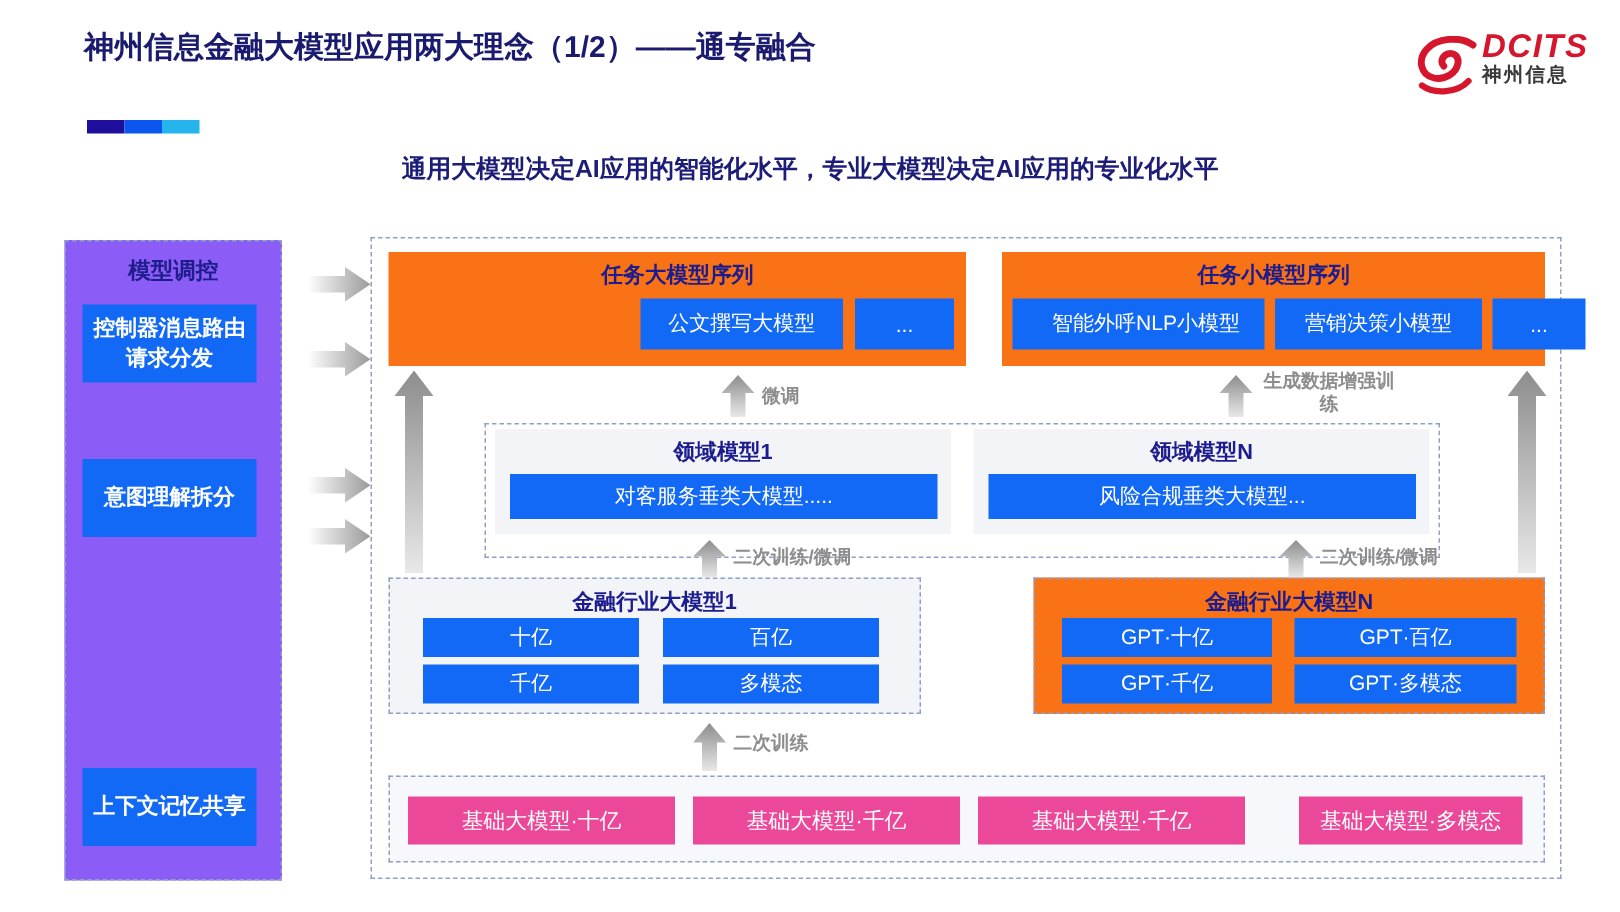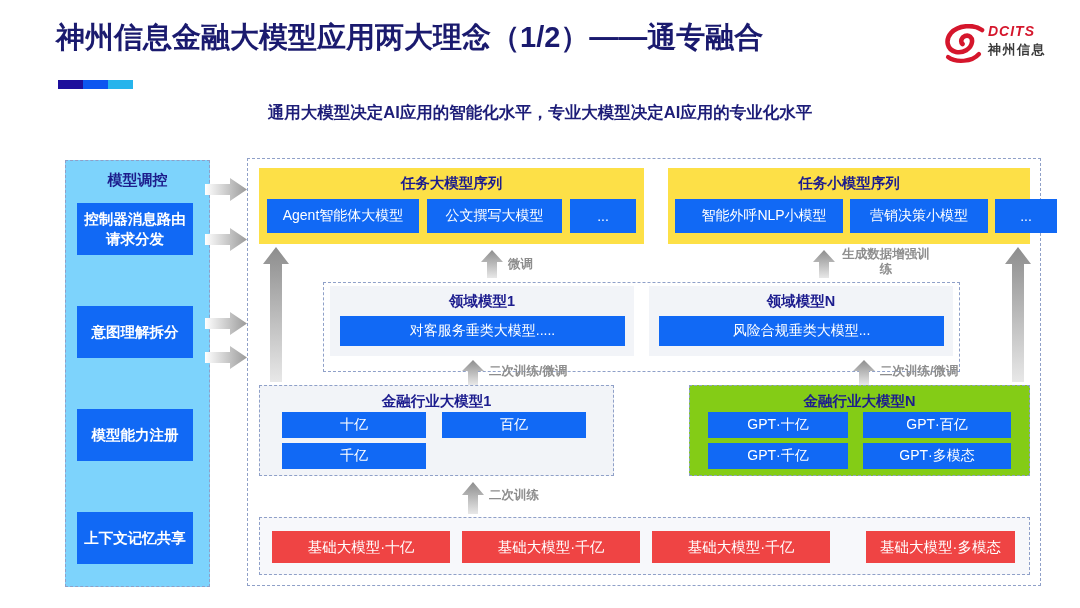--- a/index.html
+++ b/index.html
@@ -8,45 +8,45 @@
     background:#ffffff;
     font-family:"Liberation Sans","DejaVu Sans",sans-serif;
     overflow:hidden;
     position:relative;
   }
 
   
   #header{position:absolute;left:0;top:0;width:1080px;height:140px;}
   #page-title{
     position:absolute;left:56px;top:18px;
-    font-size:29px;font-weight:bold;color:#1a1a6e;
+    font-size:20px;font-weight:bold;color:#1a1a6e;
     letter-spacing:0px;white-space:nowrap;
   }
   #title-underline{position:absolute;left:58px;top:80px;width:75px;height:9px;display:flex;}
   #title-underline i{display:block;height:100%;}
   #ul-seg1{width:33%;background:#1d0f9c;}
   #ul-seg2{width:34%;background:#0c56f0;}
   #ul-seg3{width:33%;background:#26b4ec;}
 
   #subtitle{
     position:absolute;left:0;top:102px;width:1080px;text-align:center;
     font-size:16.5px;font-weight:bold;color:#1d1d78;white-space:nowrap;
   }
 
   
   #logo{position:absolute;right:16px;top:20px;width:120px;height:50px;}
   #logo-mark{position:absolute;left:0;top:4px;width:42px;height:40px;}
   #logo-text{position:absolute;left:44px;top:0px;}
-  #logo-en{font-size:14px;font-weight:bold;color:#d5162c;letter-spacing:1px;line-height:22px;font-style:italic;}
+  #logo-en{font-size:22px;font-weight:bold;color:#d5162c;letter-spacing:1px;line-height:22px;font-style:italic;}
   #logo-cn{font-size:13px;font-weight:bold;color:#3a3a3a;letter-spacing:1.5px;line-height:16px;}
 
   
   #sidebar{
-    position:absolute;left:65px;top:160px;width:143px;height:425px;
-    border:1.3px dashed #8fa0c8;background:#7dd3fc;
+    position:absolute;left:43px;top:160px;width:143px;height:425px;
+    border:1.3px dashed #8fa0c8;background:#8b5cf6;
   }
   #sidebar-title{
     position:absolute;left:0;top:10px;width:100%;text-align:center;
     font-size:15px;font-weight:bold;color:#1d1d8c;
   }
   .side-box{
     position:absolute;left:11px;width:116px;
     background:#1169f5;color:#ffffff;
     font-size:14.5px;font-weight:bold;
     display:flex;align-items:center;justify-content:center;text-align:center;
@@ -64,21 +64,21 @@
   #harrow-2{left:205px;top:312px;}
   #harrow-3{left:205px;top:346px;}
 
   
   #main-panel{
     position:absolute;left:247px;top:158px;width:794px;height:428px;
     border:1.3px dashed #8fa0c8;box-sizing:border-box;
   }
 
   
-  .task-group{position:absolute;background:#fde047;}
+  .task-group{position:absolute;background:#f97316;}
   #task-big{left:259px;top:168px;width:385px;height:76px;}
   #task-small{left:668px;top:168px;width:362px;height:76px;}
   .group-title{
     position:absolute;left:0;top:6px;width:100%;text-align:center;
     font-size:14.5px;font-weight:bold;color:#1c1c8e;
   }
   .chip{
     position:absolute;background:#1169f5;color:#fff;
     font-size:14px;display:flex;align-items:center;justify-content:center;
     box-sizing:border-box;padding:0 4px;white-space:nowrap;
@@ -106,21 +106,21 @@
     display:flex;align-items:center;justify-content:center;white-space:nowrap;
   }
 
   
   #industry-left{
     position:absolute;left:259px;top:385px;width:355px;height:91px;
     border:1.2px dashed #8fa0c8;box-sizing:border-box;background:#f2f4f8;
   }
   #industry-right{
     position:absolute;left:689px;top:385px;width:341px;height:91px;
-    border:1.2px dashed #8fa0c8;box-sizing:border-box;background:#84cc16;
+    border:1.2px dashed #8fa0c8;box-sizing:border-box;background:#f97316;
   }
   .grid-chip{
     position:absolute;height:26px;background:#1169f5;color:#fff;font-size:14px;
     display:flex;align-items:center;justify-content:center;white-space:nowrap;
   }
   #ind-l-0{left:22px;top:26px;width:144px;}
   #ind-l-1{left:182px;top:26px;width:144px;}
   #ind-l-2{left:22px;top:57px;width:144px;}
   #ind-l-3{left:182px;top:57px;width:144px;}
 
@@ -128,21 +128,21 @@
   #ind-r-1{left:173px;top:26px;width:148px;}
   #ind-r-2{left:18px;top:57px;width:140px;}
   #ind-r-3{left:173px;top:57px;width:148px;}
 
   
   #base-panel{
     position:absolute;left:259px;top:517px;width:771px;height:58px;
     border:1.2px dashed #8fa0c8;box-sizing:border-box;background:#f7f8fb;
   }
   .base-chip{
-    position:absolute;top:13px;height:32px;background:#ef4444;color:#fff;
+    position:absolute;top:13px;height:32px;background:#ec4899;color:#fff;
     font-size:14.5px;display:flex;align-items:center;justify-content:center;white-space:nowrap;
   }
   #base-0{left:12px;width:178px;}
   #base-1{left:202px;width:178px;}
   #base-2{left:392px;width:178px;}
   #base-3{left:606px;width:149px;}
 
   
   .varrow{position:absolute;}
   #varrow-tall-left{left:263px;top:247px;width:26px;height:135px;}
@@ -181,21 +181,20 @@
       <div id="logo-en">DCITS</div>
       <div id="logo-cn">神州信息</div>
     </div>
   </div>
 </div>
 
 <div id="sidebar">
   <div id="sidebar-title">模型调控</div>
   <div class="side-box" id="side-box-0">控制器消息路由请求分发</div>
   <div class="side-box" id="side-box-1">意图理解拆分</div>
-  <div class="side-box" id="side-box-2">模型能力注册</div>
   <div class="side-box" id="side-box-3">上下文记忆共享</div>
 </div>
 
 <svg class="harrow" id="harrow-0" viewBox="0 0 42 23">
   <defs>
       <linearGradient id="hg" x1="0" y1="0" x2="1" y2="0">
     <stop offset="0%" stop-color="#ffffff"></stop>
         <stop offset="100%" stop-color="#9a9a9a"></stop>
   </linearGradient>
     </defs>
@@ -208,21 +207,20 @@
   <path d="M0 6 L25 6 L25 0 L42 11.5 L25 23 L25 17 L0 17 Z" fill="url(#hg)"></path>
 </svg>
 <svg class="harrow" id="harrow-3" viewBox="0 0 42 23">
   <path d="M0 6 L25 6 L25 0 L42 11.5 L25 23 L25 17 L0 17 Z" fill="url(#hg)"></path>
 </svg>
 
 <div id="main-panel"></div>
 
 <div class="task-group" id="task-big">
   <div class="group-title">任务大模型序列</div>
-  <div class="chip" id="chip-tb-0">Agent智能体大模型</div>
   <div class="chip" id="chip-tb-1">公文撰写大模型</div>
   <div class="chip" id="chip-tb-2">...</div>
 </div>
 
 <div class="task-group" id="task-small">
   <div class="group-title">任务小模型序列</div>
   <div class="chip" id="chip-ts-0">智能外呼NLP小模型</div>
   <div class="chip" id="chip-ts-1">营销决策小模型</div>
   <div class="chip" id="chip-ts-2">...</div>
 </div>
@@ -236,20 +234,21 @@
     <div class="group-title">领域模型N</div>
     <div class="domain-chip">风险合规垂类大模型...</div>
   </div>
 </div>
 
 <div id="industry-left">
   <div class="group-title">金融行业大模型1</div>
   <div class="grid-chip" id="ind-l-0">十亿</div>
   <div class="grid-chip" id="ind-l-1">百亿</div>
   <div class="grid-chip" id="ind-l-2">千亿</div>
+  <div class="grid-chip" id="ind-l-3">多模态</div>
 </div>
 
 <div id="industry-right">
   <div class="group-title">金融行业大模型N</div>
   <div class="grid-chip" id="ind-r-0">GPT·十亿</div>
   <div class="grid-chip" id="ind-r-1">GPT·百亿</div>
   <div class="grid-chip" id="ind-r-3">GPT·多模态</div>
   <div class="grid-chip" id="ind-r-2">GPT·千亿</div>
 </div>
 

